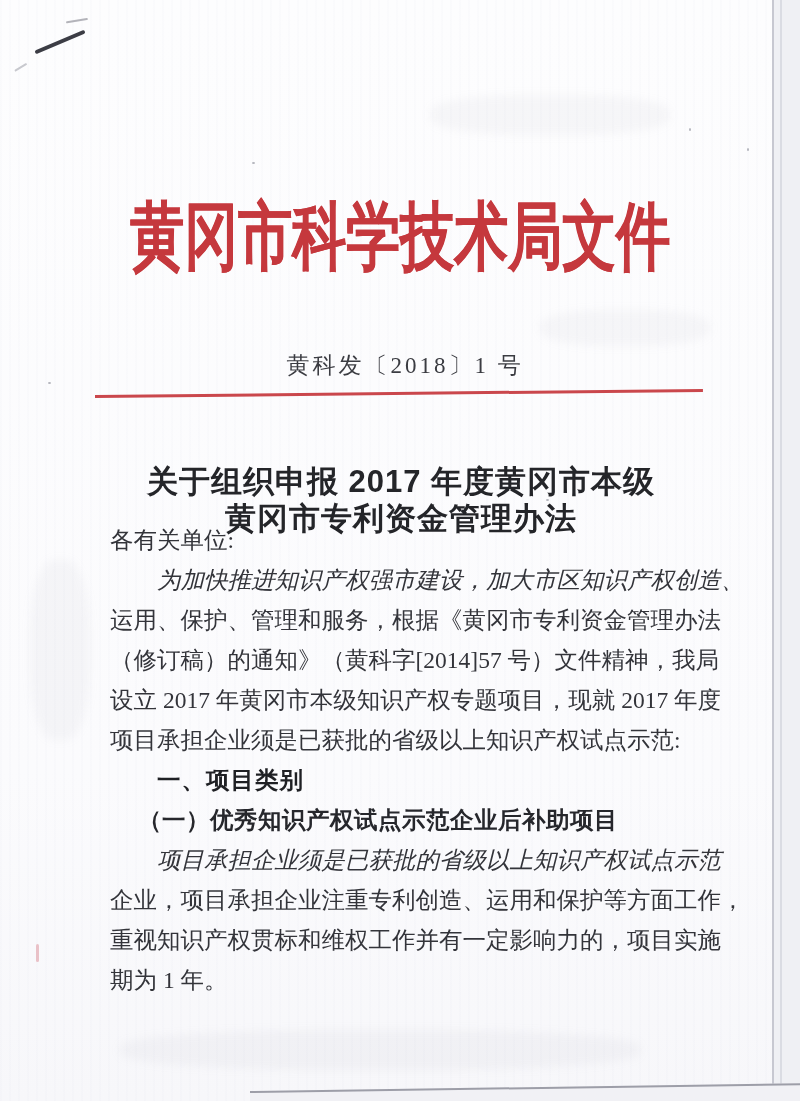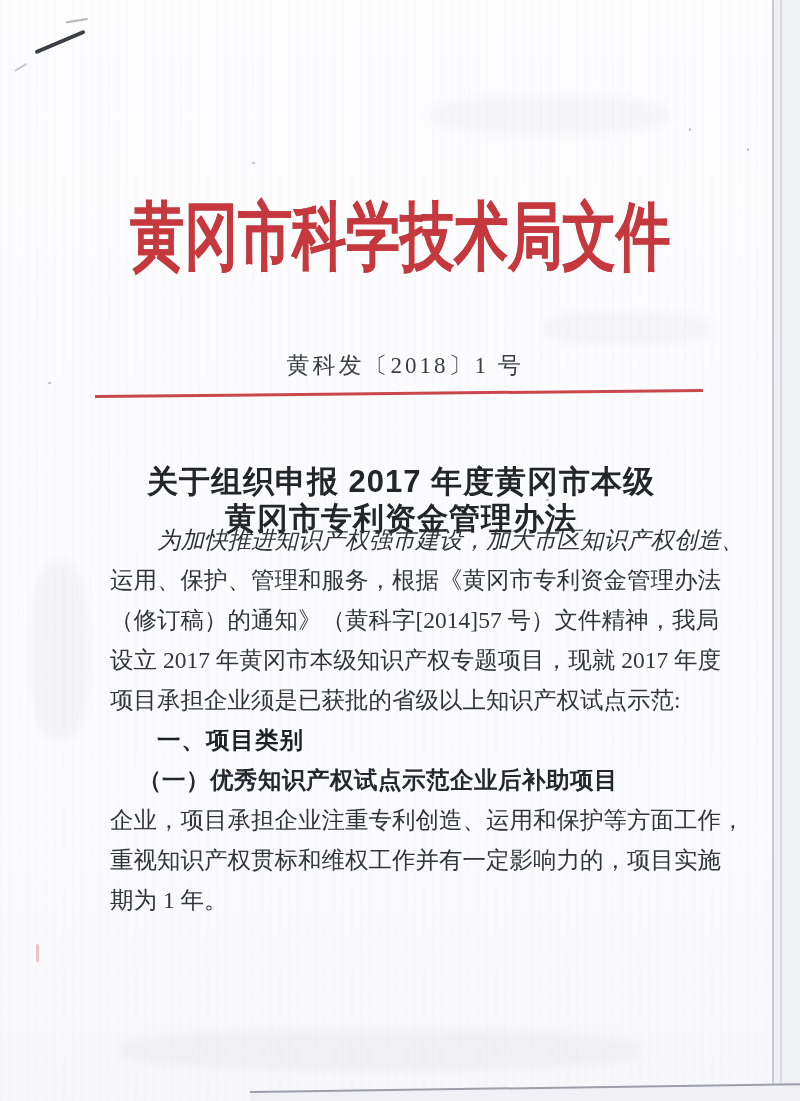--- a/index.html
+++ b/index.html
@@ -129,27 +129,29 @@
   <div class="docnum">黄科发〔2018〕1 号</div>
 
   <div class="red-rule"></div>
 
   <div class="doc-title">
     <div>关于组织申报 2017 年度黄冈市本级</div>
     <div>黄冈市专利资金管理办法</div>
   </div>
 
   <div class="body">
+    <div class="line">各有关单位:</div>
     <div class="line indent">为加快推进知识产权强市建设，加大市区知识产权创造、</div>
     <div class="line">运用、保护、管理和服务，根据《黄冈市专利资金管理办法</div>
     <div class="line">（修订稿）的通知》（黄科字[2014]57 号）文件精神，我局</div>
     <div class="line">设立 2017 年黄冈市本级知识产权专题项目，现就 2017 年度</div>
     <div class="line">项目承担企业须是已获批的省级以上知识产权试点示范:</div>
     <div class="line heading1">一、项目类别</div>
     <div class="line heading2">（一）优秀知识产权试点示范企业后补助项目</div>
+    <div class="line indent">项目承担企业须是已获批的省级以上知识产权试点示范</div>
     <div class="line">企业，项目承担企业注重专利创造、运用和保护等方面工作，</div>
     <div class="line">重视知识产权贯标和维权工作并有一定影响力的，项目实施</div>
     <div class="line">期为 1 年。</div>
   </div>
 
 </div>
 
 <div class="right-strip"></div>
 <div class="bottom-edge"></div>
 

